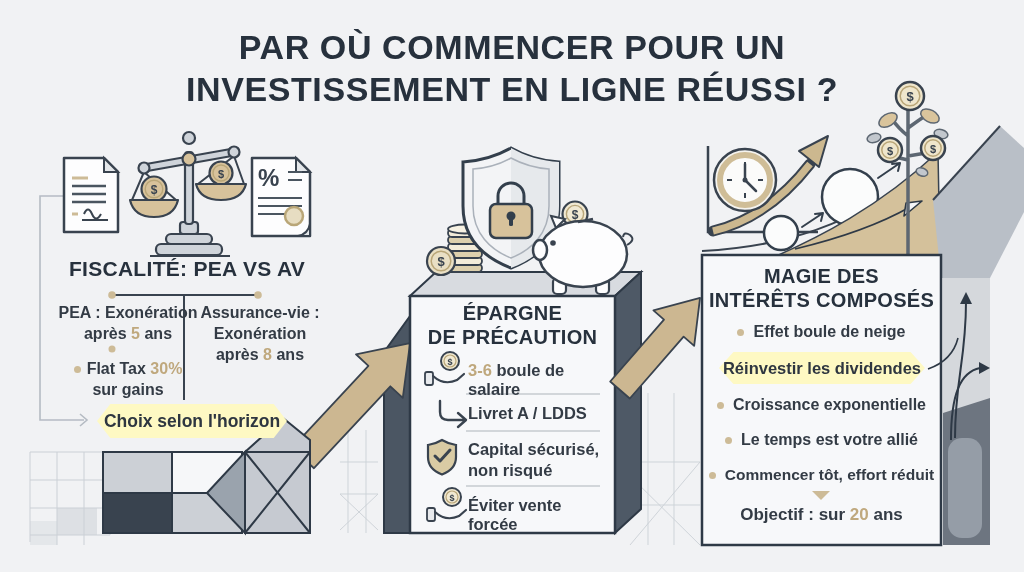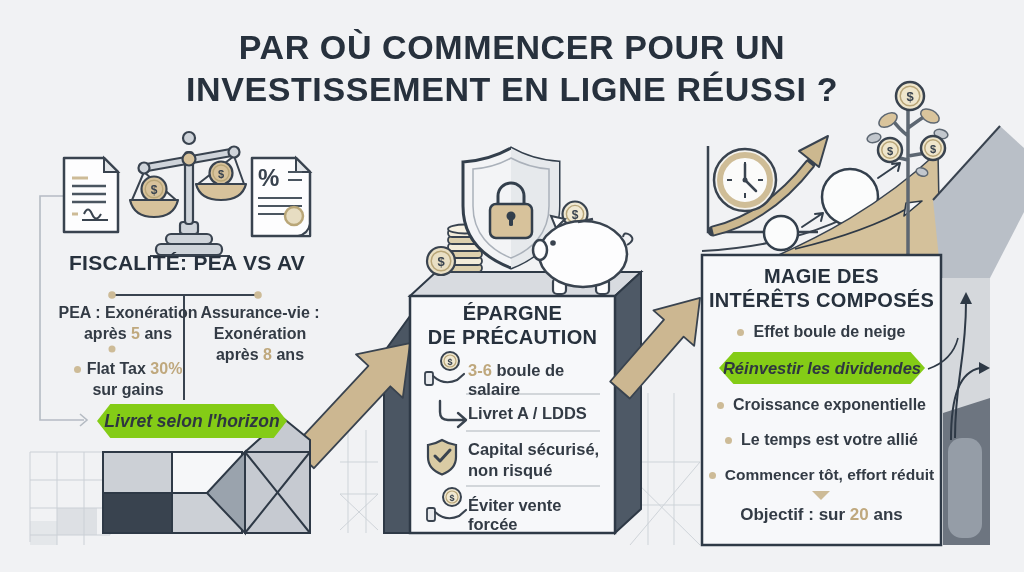--- a/index.html
+++ b/index.html
@@ -5,22 +5,22 @@
   html,body{margin:0;padding:0;background:#e9eaec;}
   .canvas{position:relative;width:1024px;height:572px;background:#f1f2f4;overflow:hidden;
           font-family:"Liberation Sans",sans-serif;color:#2b3541;}
   .abs{position:absolute;}
   .title{left:0;top:26px;width:100%;text-align:center;font-weight:bold;font-size:34px;
          line-height:42px;color:#27313d;letter-spacing:.6px;}
   .sec-head{font-weight:bold;color:#27313d;text-align:center;letter-spacing:.3px;}
   .tan{color:#bfa87d;font-weight:bold;}
   .body-txt{color:#333b45;font-weight:600;}
   .center{text-align:center;}
-  .banner{background:#84cc16;color:#2e3640;font-weight:bold;display:flex;align-items:center;
-          justify-content:center;clip-path:polygon(7% 0,93% 0,100% 50%,93% 100%,7% 100%,0 50%);font-style:italic;}
+  .banner{background:#fef9c3;color:#2e3640;font-weight:bold;display:flex;align-items:center;
+          justify-content:center;clip-path:polygon(7% 0,93% 0,100% 50%,93% 100%,7% 100%,0 50%);}
   .dot{display:inline-block;width:7px;height:7px;border-radius:50%;background:#cdbb97;vertical-align:middle;}
   .brow{display:flex;align-items:center;justify-content:center;gap:9px;color:#333b45;
         font-weight:600;font-size:16px;}
   .tri-down{width:0;height:0;border-left:9px solid transparent;border-right:9px solid transparent;
             border-top:9px solid #cdbb97;}
   svg text.ds{font-family:"Liberation Sans",sans-serif;font-weight:bold;fill:#39434f;}
 </style>
 </head>
 <body>
 
@@ -241,36 +241,36 @@
       <rect x="702" y="255" width="239" height="290" fill="#f7f8fa" stroke="#2e3946" stroke-width="2.5"></rect>
       <path d="M928,369 C948,362 955,350 958,338" fill="none" stroke="#2e3946" stroke-width="1.6"></path>
     </g>
   </svg>
 
   <div class="abs title">
     <div>PAR OÙ COMMENCER POUR UN</div>
     <div>INVESTISSEMENT EN LIGNE RÉUSSI ?</div>
   </div>
 
-  <div class="abs sec-head" style="left:58px;top:251px;width:258px;font-size:21px;text-align:center;">FISCALITÉ: PEA VS AV</div>
+  <div class="abs sec-head" style="left:58px;top:257px;width:258px;font-size:21px;text-align:center;">FISCALITÉ: PEA VS AV</div>
 
   <div class="abs body-txt center" style="left:52px;top:302px;width:152px;font-size:16px;line-height:21px;">
     <div><b>PEA :</b><span> Exonération</span></div>
     <div><span>après </span><span class="tan">5</span><span> ans</span></div>
     <div style="margin-top:14px;"><span class="dot" style="margin-right:6px;"></span><span>Flat Tax </span><span class="tan">30%</span></div>
     <div>sur gains</div>
   </div>
 
   <div class="abs body-txt center" style="left:190px;top:302px;width:140px;font-size:16px;line-height:21px;">
     <div><b>Assurance-vie :</b></div>
     <div>Exonération</div>
     <div><span>après </span><span class="tan">8</span><span> ans</span></div>
   </div>
 
-  <div class="abs banner" style="left:97px;top:404px;width:190px;height:34px;font-size:17.5px;">Livret selon l'horizon</div>
+  <div class="abs banner" style="left:97px;top:404px;width:190px;height:34px;font-size:17.5px;">Choix selon l'horizon</div>
 
   <div class="abs sec-head" style="left:412px;top:301px;width:201px;font-size:20px;line-height:24px;">
     <div>ÉPARGNE</div>
     <div>DE PRÉCAUTION</div>
   </div>
 
   <div class="abs body-txt" style="left:468px;top:361px;width:140px;font-size:16.5px;">
     <span class="tan">3-6</span><span> boule de salaire</span>
   </div>
   <div class="abs body-txt" style="left:468px;top:404px;width:140px;font-size:16.5px;">Livret A / LDDS</div>

